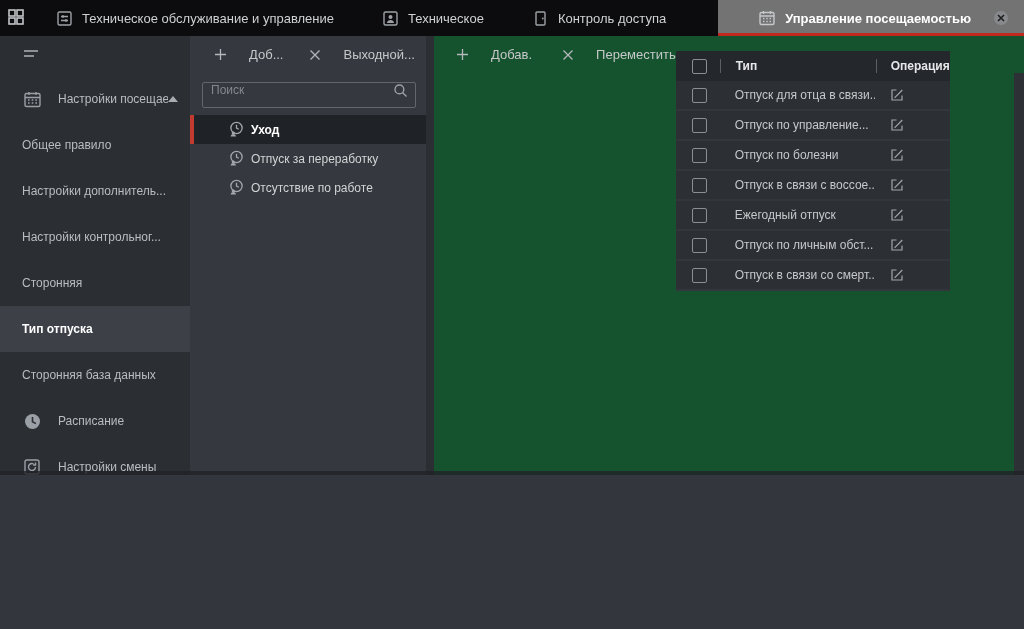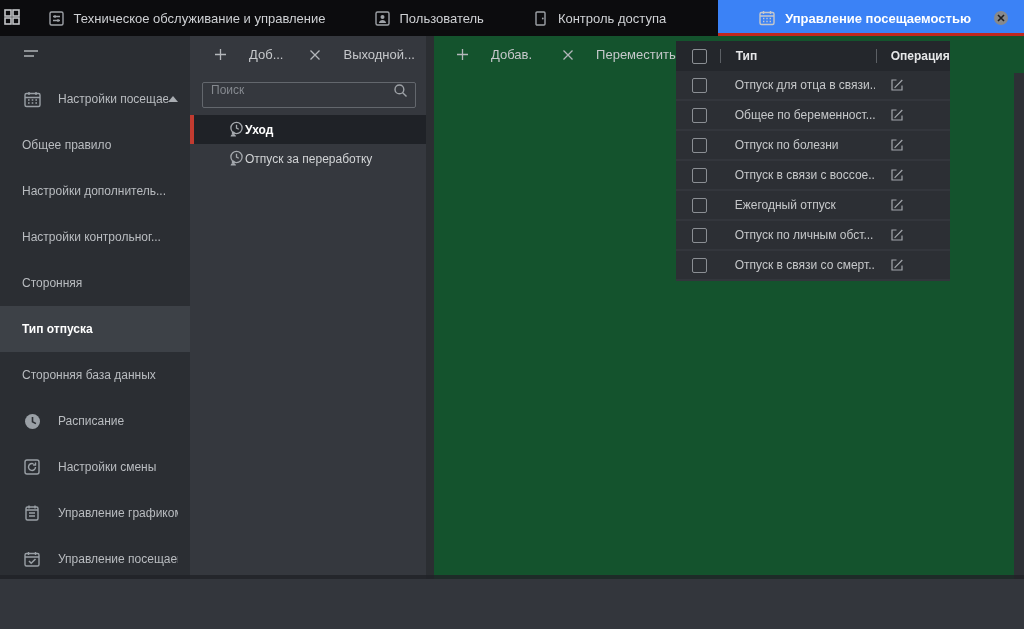--- a/index.html
+++ b/index.html
@@ -1,25 +1,25 @@
 <!DOCTYPE html>
 <html><head>
 <meta charset="utf-8">
 <style>
   * { margin:0; padding:0; box-sizing:border-box; }
   html,body { width:1024px; height:629px; overflow:hidden; }
   body { font-family:"Liberation Sans", sans-serif; background:#33363c; color:#c9cbce; font-size:12px; }
-  .app { width:1024px; height:579px; display:flex; flex-direction:column; }
+  .app { width:1024px; height:475px; display:flex; flex-direction:column; }
 
   
   .topbar { height:36px; background:#0c0c0e; display:flex; align-items:stretch; flex:none; }
   .launcher { width:36px; display:flex; align-items:center; justify-content:center; color:#c3c5c8; cursor:pointer; }
   .tab { display:flex; align-items:center; gap:9px; padding:0 24px; color:#cfd1d4; font-size:13px; cursor:pointer; white-space:nowrap; }
   .tab .tab-icon { display:flex; color:#9ea2a7; }
-  .tab.active { background:#3b82f6; color:#ffffff; font-weight:bold; position:relative; margin-left:28px; padding-right:16px;padding-left:40px; }
+  .tab.active { background:#737373; color:#ffffff; font-weight:bold; position:relative; margin-left:28px; padding-right:16px;padding-left:40px; }
   .tab.active .tab-icon { color:#c6c8cb; }
   .tab.active::after { content:""; position:absolute; left:0; right:0; bottom:0; height:3px; background:#c0271d; }
   .tab-close { width:14px; height:14px; border-radius:50%; background:#87898c; display:flex; align-items:center; justify-content:center; margin-left:14px; color:#1e1e20; }
 
   
   .main { flex:1; display:flex; min-height:0; position:relative; }
   .main::after { content:""; position:absolute; left:0; right:0; bottom:0; height:4px; background:#202227; opacity:.8; }
 
   
   .sidebar { width:190px; background:#2b2e33; flex:none; display:flex; flex-direction:column; overflow:hidden; }
@@ -35,31 +35,31 @@
 
   
   .leave-panel { width:236px; background:#35383e; flex:none; display:flex; flex-direction:column; }
   .toolbar { height:37px; display:flex; align-items:center; gap:26px; padding-left:24px; color:#c6c8cb; font-size:13px; flex:none; }
   .tool-btn { display:flex; align-items:center; gap:22px; cursor:pointer; white-space:nowrap; }
   .tool-btn .t-ico { display:flex; color:#b4b7bb; }
   .search-wrap { margin:9px 10px 7px 12px; height:26px; border:1px solid #63676d; border-radius:2px; display:flex; align-items:flex-start; padding:0 7px 0 8px; flex:none; }
   .search-wrap input { flex:1; background:transparent; border:none; outline:none; color:#d2d4d7; font-family:"Liberation Sans", sans-serif; font-size:12px; min-width:0; }
   .search-wrap input::placeholder { color:#85898f; }
   .search-wrap .s-ico { color:#9da1a6; display:flex; }
-  .lv-item { height:29px; display:flex; align-items:center; padding-left:34px; gap:0; color:#d2d4d6; cursor:pointer; border-left:4px solid transparent; flex:none; }
+  .lv-item { height:29px; display:flex; align-items:center; padding-left:34px; gap:6px; color:#d2d4d6; cursor:pointer; border-left:4px solid transparent; flex:none; }
   .lv-item .lv-ico { display:flex; color:#a4a8ad; flex:none; }
   .lv-item.selected { background:#1f2227; border-left-color:#c23b30; color:#ffffff; font-weight:bold; }
 
   .panel-divider { width:8px; background:#2b2e32; flex:none; }
 
   
   .content { flex:1; background:#14532d; display:flex; flex-direction:row; position:relative; min-width:0; }
   .content .v-gutter { position:absolute; top:37px; right:0; bottom:0; width:10px; background:#2d3035; }
   .content .toolbar { padding-left:22px; gap:30px; }
-  .table { margin-top:5px; }
+  .table { margin-top:15px; }
   .t-header { height:30px; background:#24272c; display:flex; align-items:center; color:#e6e7e9; font-weight:bold; }
   .t-row { height:30px; background:#2c2f34; display:flex; align-items:center; border-bottom:2px solid #33363c; color:#c6c8ca; }
   .cell-check { width:44px; padding-left:16px; display:flex; align-items:center; flex:none; }
   .checkbox { width:15px; height:15px; border:1px solid #8b8f94; border-radius:2px; background:transparent; cursor:pointer; }
   .col-sep { width:1px; height:14px; background:#5c6065; flex:none; }
   .cell-type { width:155px; padding-left:15px; white-space:nowrap; overflow:hidden; flex:none; }
   .cell-op { padding-left:14px; display:flex; align-items:center; }
   .edit-btn { display:flex; color:#a2a6ab; cursor:pointer; }
 </style>
 </head>
@@ -92,21 +92,21 @@
     </div>
 
     <div class="tab">
       <span class="tab-icon">
         <svg width="17" height="17" viewBox="0 0 17 17" fill="none" stroke="currentColor" stroke-width="1.4">
           <rect x="2" y="2" width="13" height="13" rx="1.5"></rect>
           <circle cx="8.5" cy="7" r="2" fill="currentColor" stroke="none"></circle>
           <path d="M4.8 13c.5-2 1.9-3 3.7-3s3.2 1 3.7 3z" fill="currentColor" stroke="none"></path>
         </svg>
       </span>
-      <span>Пользователь</span>
+      <span>Техническое</span>
     </div>
 
     <div class="tab">
       <span class="tab-icon">
         <svg width="17" height="17" viewBox="0 0 17 17" fill="none" stroke="currentColor" stroke-width="1.4">
           <rect x="4" y="2" width="9" height="13" rx="1"></rect>
           <circle cx="10.8" cy="8.5" r="0.9" fill="currentColor" stroke="none"></circle>
         </svg>
       </span>
       <span>Контроль доступа</span>
@@ -270,20 +270,31 @@
         <span class="lv-ico">
           <svg width="17" height="17" viewBox="0 0 17 17" fill="none" stroke="currentColor" stroke-width="1.3">
             <circle cx="8.5" cy="7" r="5.6"></circle>
             <path d="M8.5 3.8V7l2.3 1.3"></path>
             <circle cx="5.3" cy="12" r="1.6" fill="currentColor" stroke="none"></circle>
             <path d="M2.6 15.5c.4-1.6 1.5-2.4 2.7-2.4s2.3.8 2.7 2.4z" fill="currentColor" stroke="none"></path>
           </svg>
         </span>
         <span>Отпуск за переработку</span>
       </div>
+      <div class="lv-item">
+        <span class="lv-ico">
+          <svg width="17" height="17" viewBox="0 0 17 17" fill="none" stroke="currentColor" stroke-width="1.3">
+            <circle cx="8.5" cy="7" r="5.6"></circle>
+            <path d="M8.5 3.8V7l2.3 1.3"></path>
+            <circle cx="5.3" cy="12" r="1.6" fill="currentColor" stroke="none"></circle>
+            <path d="M2.6 15.5c.4-1.6 1.5-2.4 2.7-2.4s2.3.8 2.7 2.4z" fill="currentColor" stroke="none"></path>
+          </svg>
+        </span>
+        <span>Отсутствие по работе</span>
+      </div>
     </section>
 
     <div class="panel-divider"></div>
 
     <section class="content">
       <div class="v-gutter"></div>
 
       <div class="toolbar">
         <span class="tool-btn">
           <span class="t-ico">
@@ -325,21 +336,21 @@
                   <path d="M13 8.5V13H3V3h4.5"></path>
                   <path d="M6.5 9.8L13.3 3M6.5 9.8l-.9 1z"></path>
                 </svg>
           </span>
             </span>
         </div>
         <div class="t-row">
           <span class="cell-check">
               <span class="checkbox"></span>
             </span>
-          <span class="cell-type">Общее по беременност...</span>
+          <span class="cell-type">Отпуск по управление...</span>
           <span class="cell-op">
               <span class="edit-btn">
             <svg width="16" height="16" viewBox="0 0 16 16" fill="none" stroke="currentColor" stroke-width="1.2">
                   <path d="M13 8.5V13H3V3h4.5"></path>
                   <path d="M6.5 9.8L13.3 3M6.5 9.8l-.9 1z"></path>
                 </svg>
           </span>
             </span>
         </div>
         <div class="t-row">

